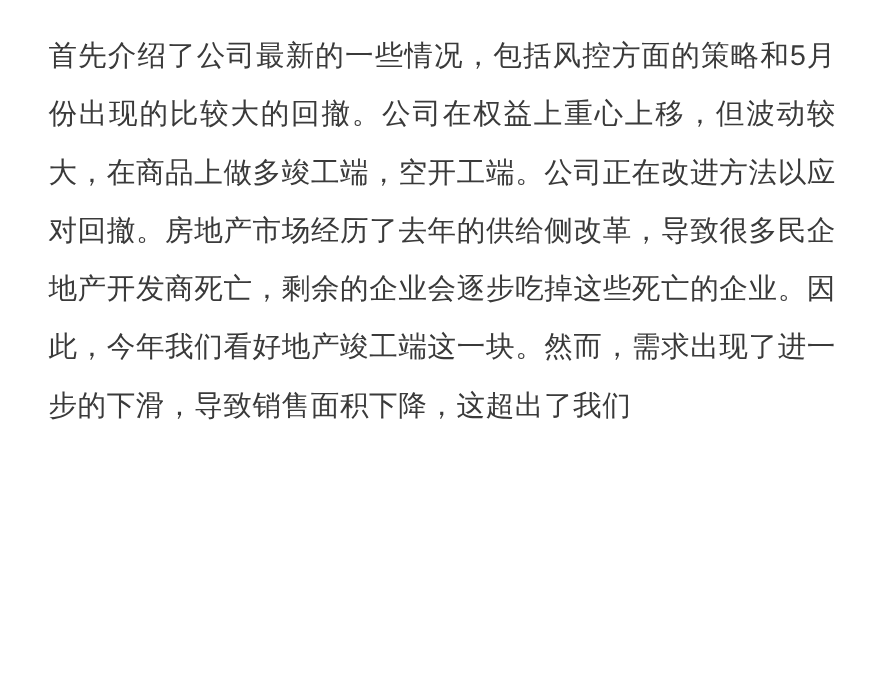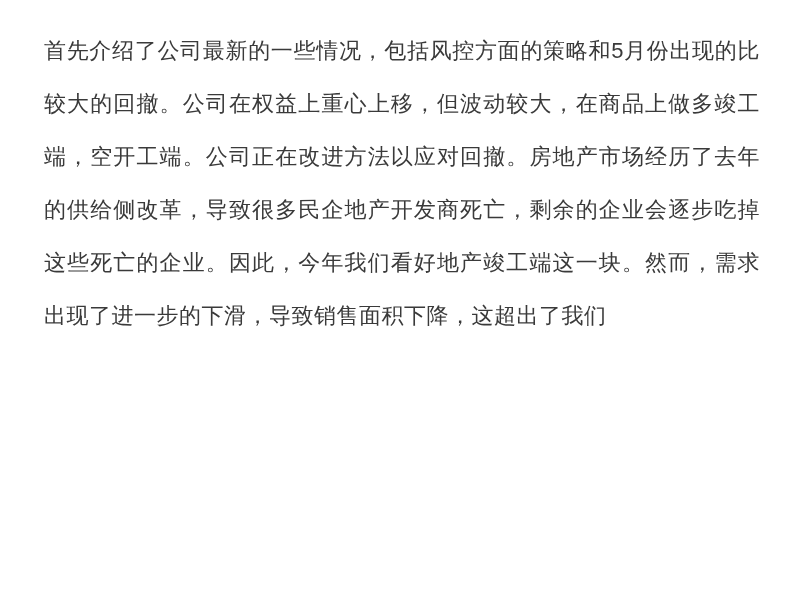--- a/index.html
+++ b/index.html
@@ -19,21 +19,21 @@
     height: 612px;
     background: #ffffff;
     box-sizing: border-box;
   }
   #body-text {
     position: absolute;
     left: 44px;
     top: 24px;
     width: 716px;
     color: #3a3a3a;
-    font-size: 22px;
+    font-size: 26px;
     line-height: 53px;
     letter-spacing: 0.5px;
     text-align: justify;
     text-justify: inter-character;
     white-space: pre-wrap;
     word-break: break-all;
   }
 </style>
 </head>
 <body>

